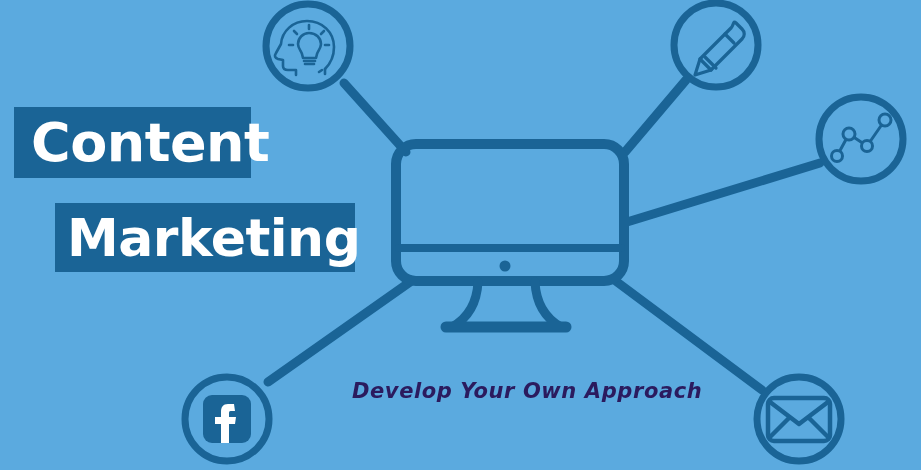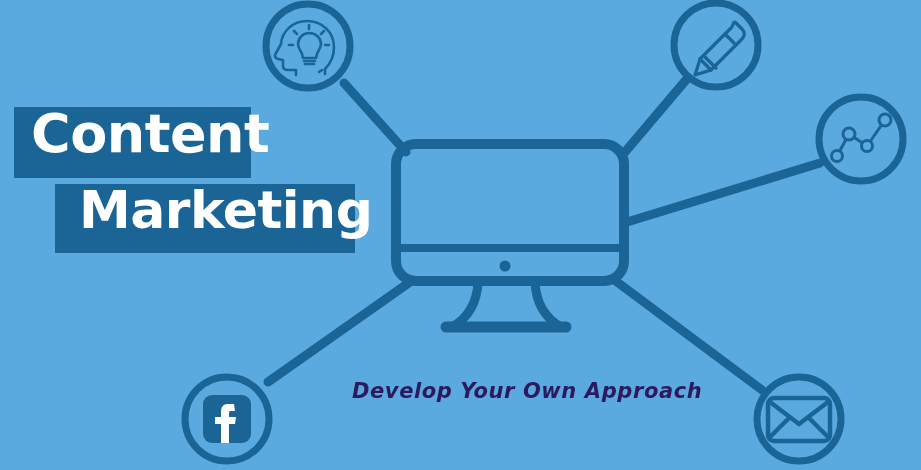--- a/index.html
+++ b/index.html
@@ -21,44 +21,45 @@
     left: 0;
     top: 0;
     width: 921px;
     height: 470px;
     display: block;
   }
   .headline-block {
     position: absolute;
     background: #1a6496;
     display: flex;
+    align-items: center;
     box-sizing: border-box;
   }
   .headline-text {
     color: #ffffff;
     font-family: "DejaVu Sans", "Liberation Sans", sans-serif;
     font-weight: bold;
     letter-spacing: -0.5px;
     line-height: 1;
     white-space: nowrap;
   }
   #headline-content {
     left: 14px;
     top: 107px;
     width: 237px;
     height: 71px;
     padding-left: 17px;
   }
   #headline-content .headline-text { font-size: 54px; }
   #headline-marketing {
     left: 55px;
-    top: 184px;
+    top: 203px;
     width: 300px;
     height: 69px;
-    padding-left: 24px;
+    padding-left: 12px;
   }
   #headline-marketing .headline-text { font-size: 52px; }
   #tagline {
     position: absolute;
     left: 352px;
     top: 379px;
     width: 320px;
     text-align: right;
     color: #2b1b5e;
     font-family: "DejaVu Sans", "Liberation Sans", sans-serif;

